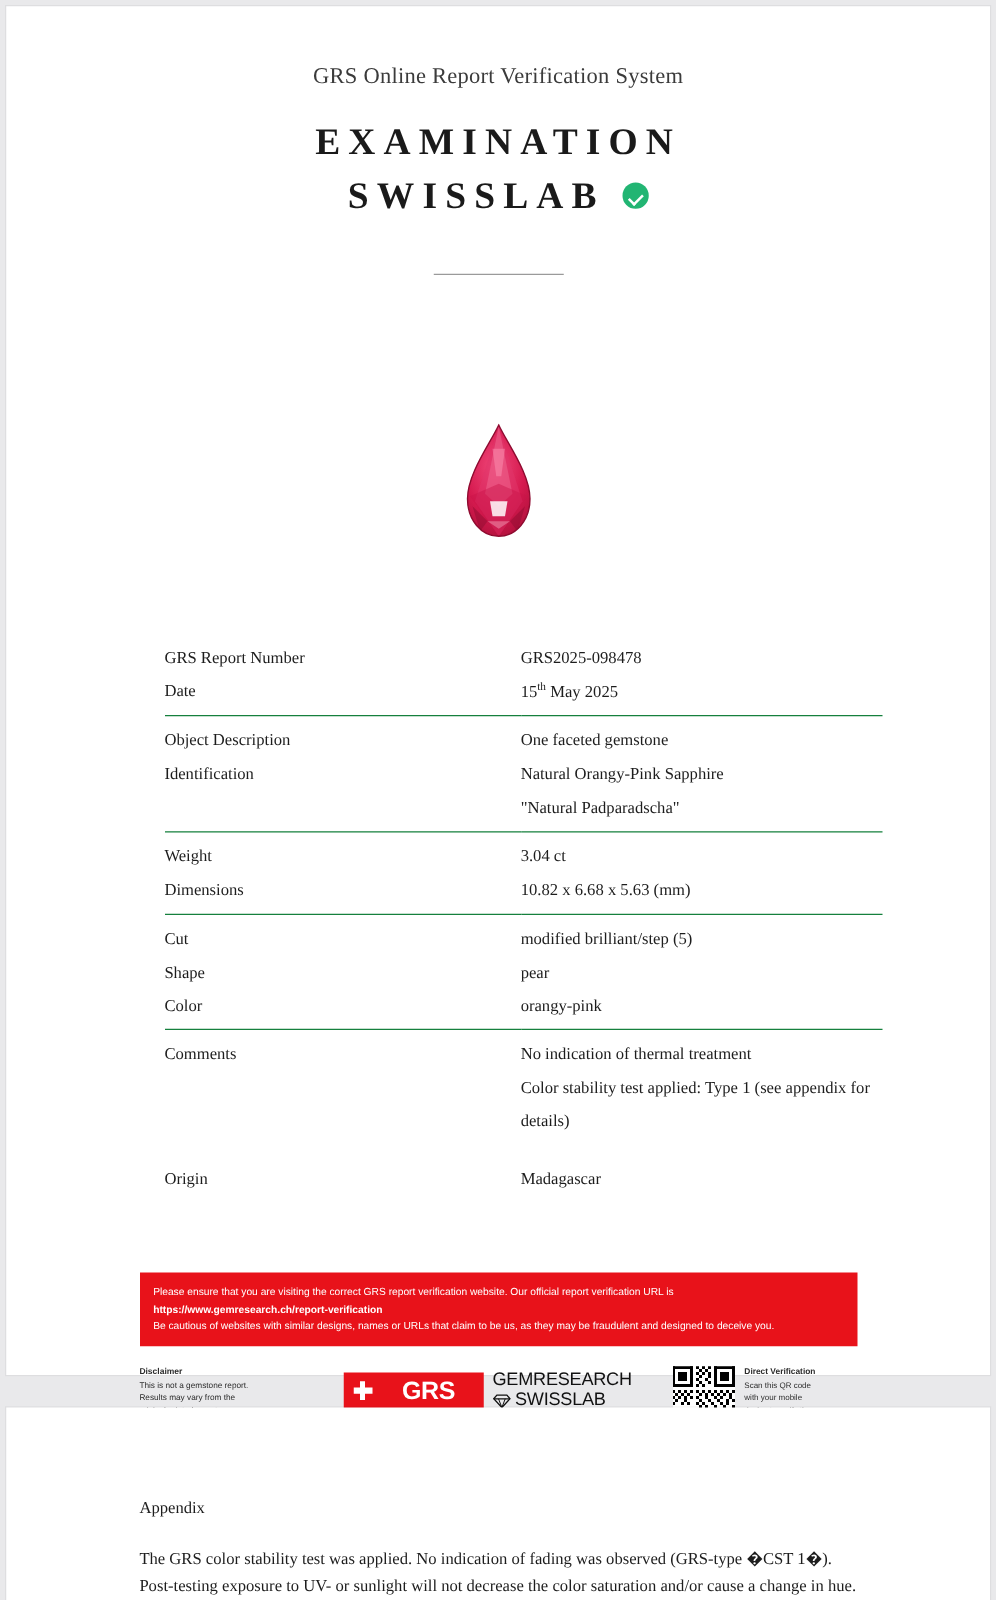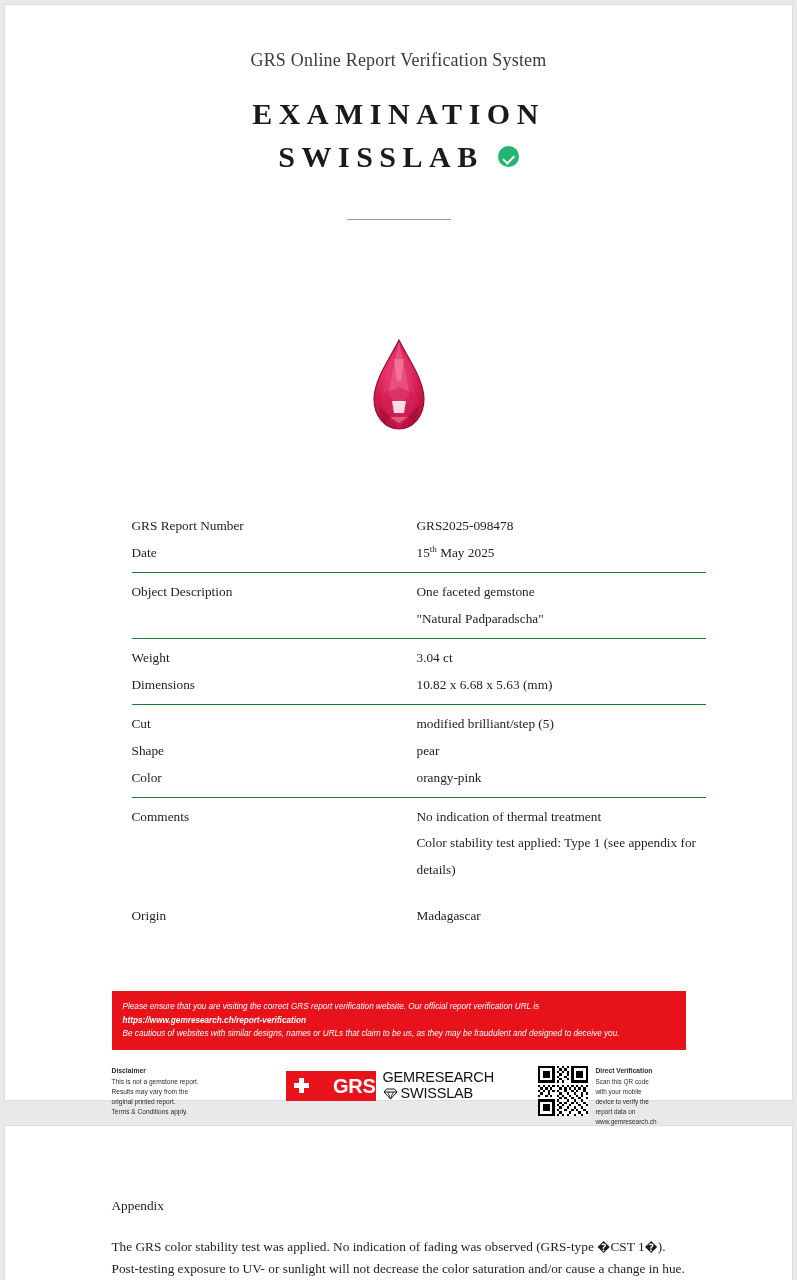--- a/index.html
+++ b/index.html
@@ -119,21 +119,20 @@
 
   .red-notice {
     width: 574px;
     margin: 62px auto 0 auto;
     background: #e8121a;
     color: #ffffff;
     padding: 9px 11px 10px 11px;
     font-family: "Liberation Sans", sans-serif;
     font-size: 8.2px;
     line-height: 1.62;
-    font-style: italic;
   }
   .red-notice .bold { font-weight: bold; }
 
   .footer-row {
     width: 574px;
     margin: 16px auto 0 auto;
     display: flex;
     align-items: flex-start;
     justify-content: space-between;
   }
@@ -151,21 +150,21 @@
     align-items: center;
     gap: 7px;
     margin-top: 4px;
   }
   .grs-red {
     background: #e8121a;
     color: #fff;
     display: flex;
     align-items: center;
     gap: 23px;
-    padding: 4px 0 4px 7px;
+    padding: 4px 23px 4px 7px;
     height: 30px;
   }
   .swiss-cross {
     position: relative;
     width: 17px;
     height: 17px;
     flex: 0 0 auto;
   }
   .swiss-cross::before, .swiss-cross::after {
     content: "";
@@ -291,20 +290,24 @@
             <td class="value">GRS2025-098478</td>
           </tr>
           <tr class="grp-end">
             <td class="label">Date</td>
             <td class="value"><span>15</span><span class="sup">th</span><span> May 2025</span></td>
           </tr>
 
           <tr class="grp-start">
             <td class="label">Object Description</td>
             <td class="value">One faceted gemstone</td>
+          </tr>
+          <tr>
+            <td class="label">Identification</td>
+            <td class="value">Natural Orangy-Pink Sapphire</td>
           </tr>
           <tr class="grp-end">
             <td class="label"></td>
             <td class="value">"Natural Padparadscha"</td>
           </tr>
 
           <tr class="grp-start">
             <td class="label">Weight</td>
             <td class="value">3.04 ct</td>
           </tr>

